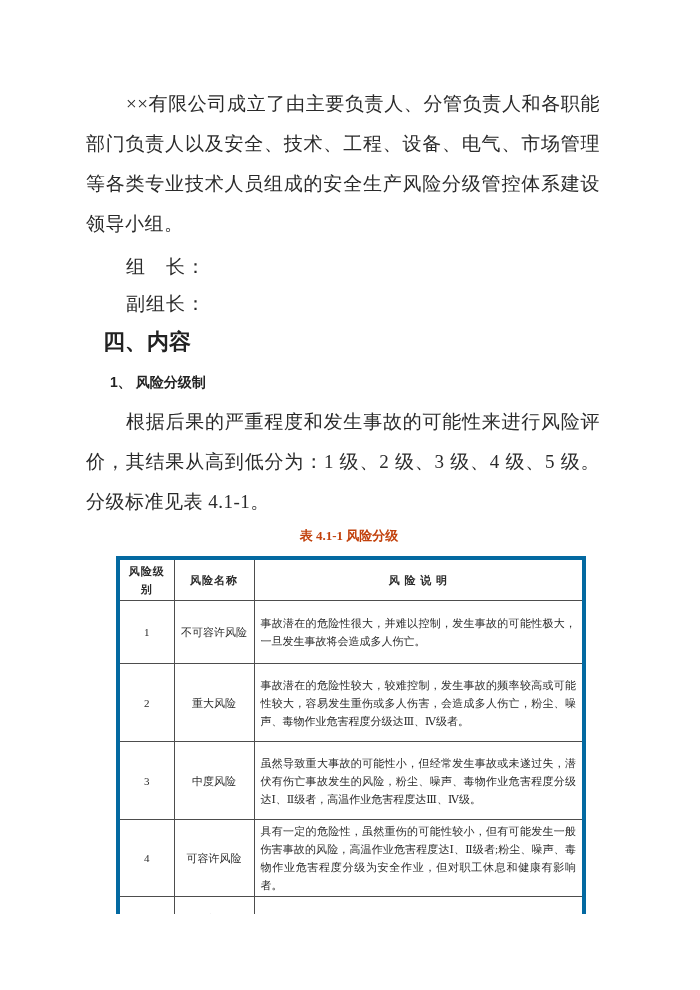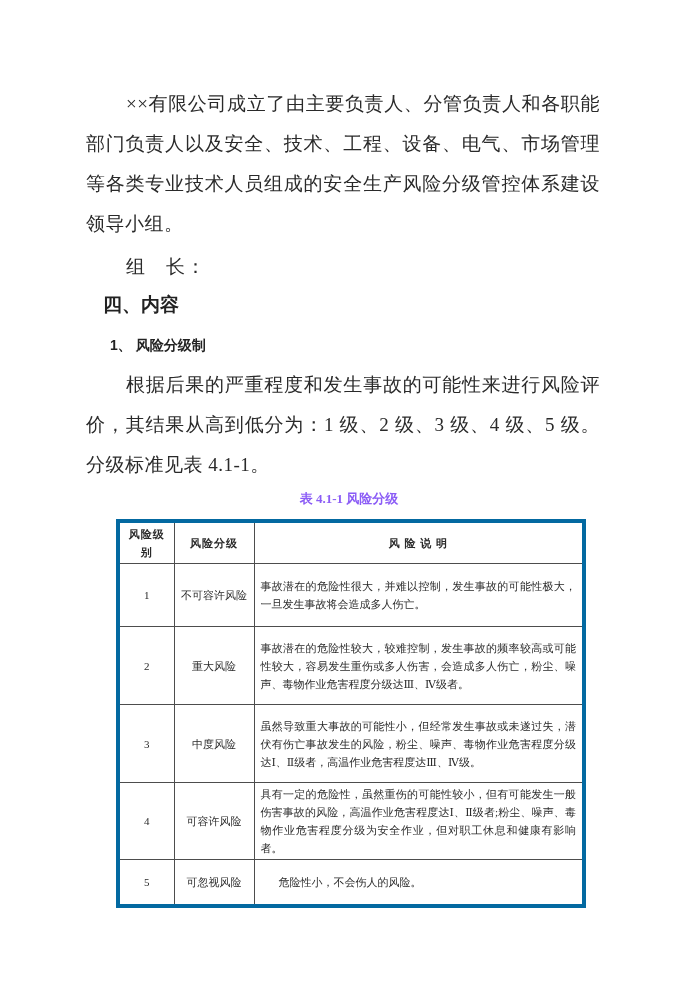--- a/index.html
+++ b/index.html
@@ -33,21 +33,21 @@
   }
   .role-line {
     font-size: 19px;
     line-height: 37px;
     text-indent: 40px;
     letter-spacing: 1px;
   }
   .section-heading {
     margin: 0;
     padding-left: 17px;
-    font-size: 19px;
+    font-size: 22px;
     line-height: 40px;
     font-weight: bold;
     font-family: "Liberation Sans", "DejaVu Sans", sans-serif;
     color: #222222;
   }
   .sub-heading {
     margin: 0;
     padding-left: 24px;
     font-size: 14px;
     line-height: 40px;
@@ -56,21 +56,21 @@
     color: #222222;
   }
   .table-title {
     margin-top: 3px;
     width: 466px;
     margin-left: 30px;
     text-align: center;
     font-size: 13px;
     font-weight: bold;
     line-height: 21px;
-    color: #8b5cf6;
+    color: #c2410c;
   }
   table.risk-table {
     margin-left: 30px;
     margin-top: 10px;
     width: 466px;
     border-collapse: collapse;
     border: 4px solid #0369a1;
     table-layout: fixed;
   }
   table.risk-table th,
@@ -115,40 +115,41 @@
 </head>
 <body>
 
 <div class="page">
   <div class="content">
 
     <p class="body-par">××有限公司成立了由主要负责人、分管负责人和各职能部门负责人以及安全、技术、工程、设备、电气、市场管理等各类专业技术人员组成的安全生产风险分级管控体系建设领导小组。</p>
 
     <div class="roles">
       <div class="role-line">组　长：</div>
+      <div class="role-line">副组长：</div>
     </div>
 
     <div class="section-heading">四、内容</div>
 
     <div class="sub-heading">1、 风险分级制</div>
 
     <p class="body-par">根据后果的严重程度和发生事故的可能性来进行风险评价，其结果从高到低分为：1 级、2 级、3 级、4 级、5 级。分级标准见表 4.1-1。</p>
 
     <div class="table-title">表 4.1-1 风险分级</div>
 
     <table class="risk-table">
       <colgroup>
         <col class="c-level">
         <col class="c-name">
         <col class="c-desc">
       </colgroup>
       <thead>
         <tr>
           <th>风险级别</th>
-          <th>风险分级</th>
+          <th>风险名称</th>
           <th>风 险 说 明</th>
         </tr>
       </thead>
       <tbody>
         <tr class="r1">
           <td class="cell-level">1</td>
           <td class="cell-name">不可容许风险</td>
           <td class="cell-desc">事故潜在的危险性很大，并难以控制，发生事故的可能性极大，一旦发生事故将会造成多人伤亡。</td>
         </tr>
         <tr class="r2">

